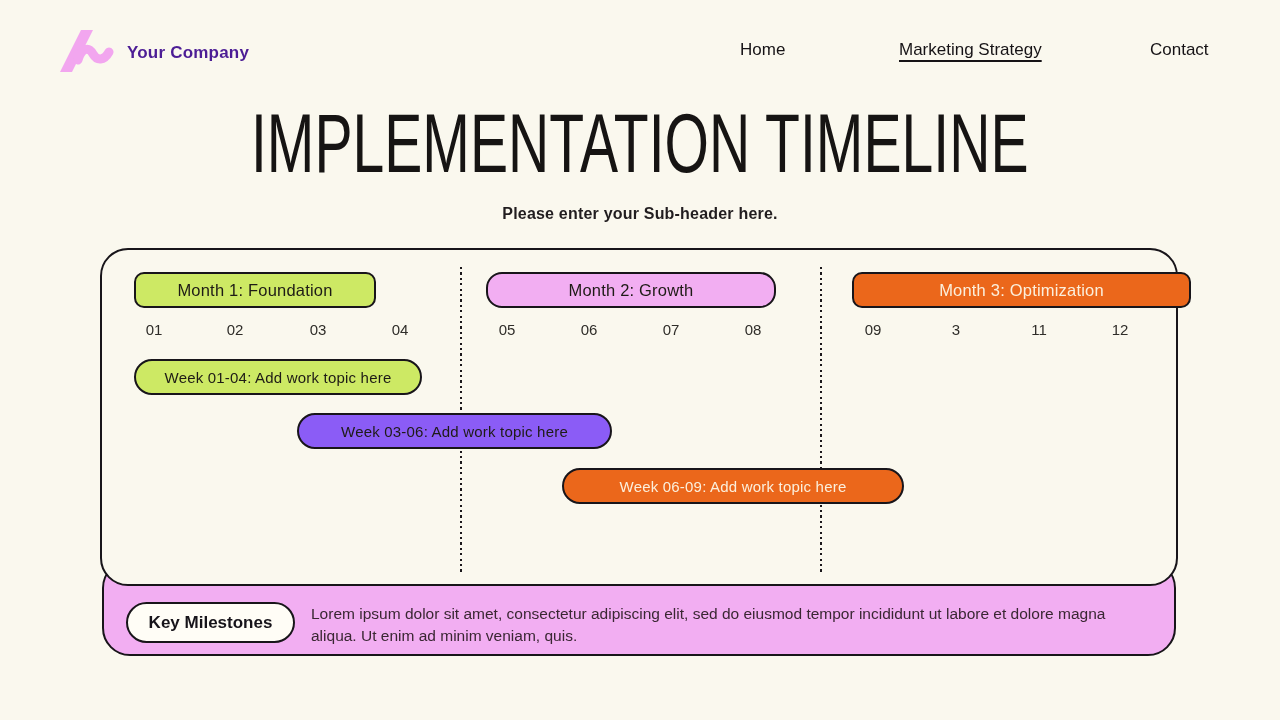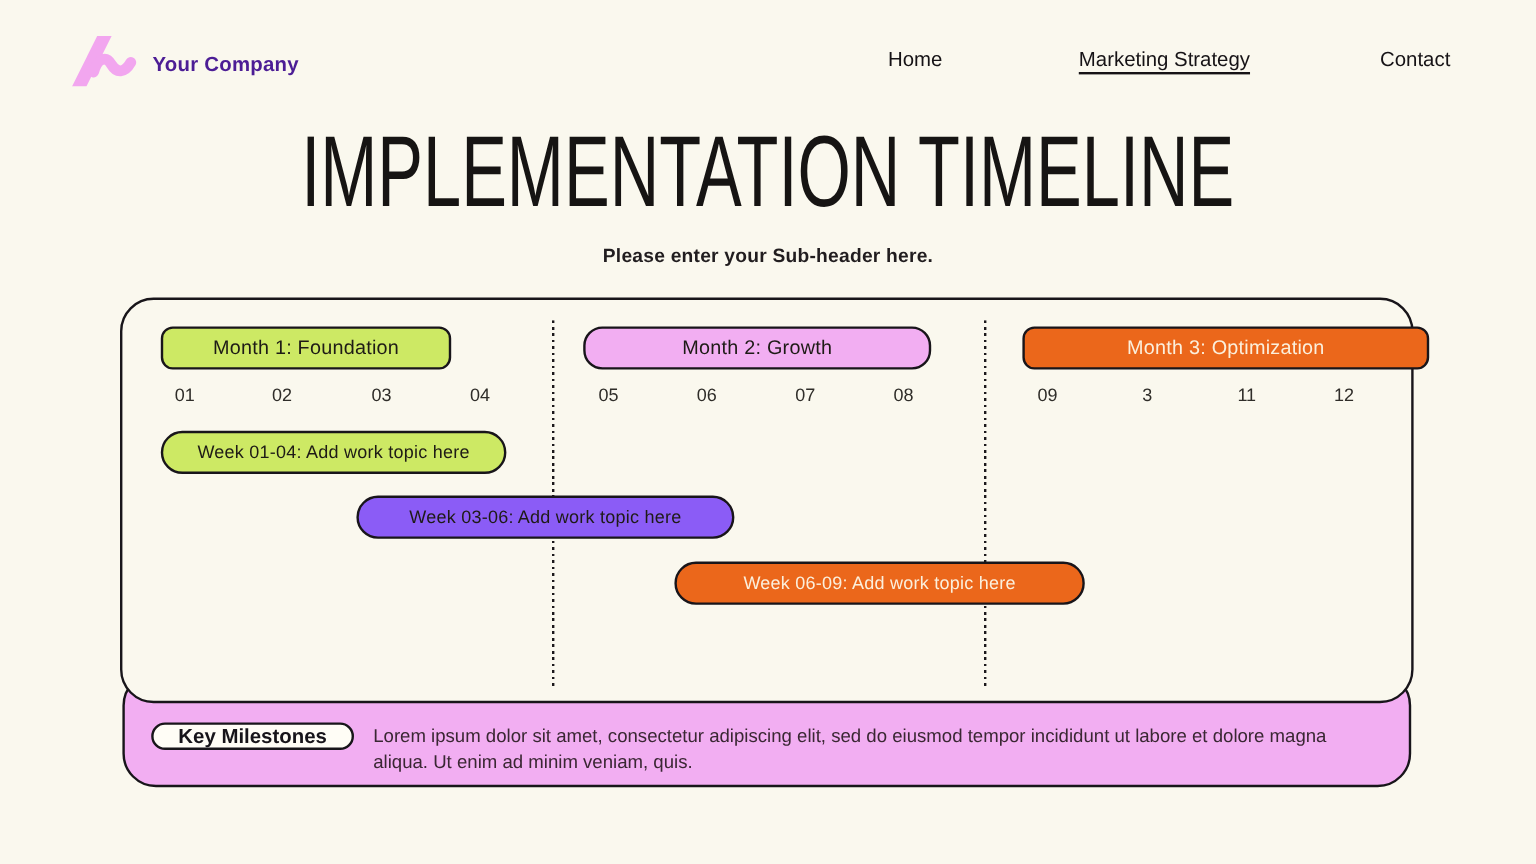--- a/index.html
+++ b/index.html
@@ -34,21 +34,21 @@
 
   
   .timeline { position:absolute; left:100px; top:248px; width:1078px; height:410px; }
 
   .banner {
     position:absolute; left:2px; right:2px; top:312px; height:96px; z-index:0;
     border:2px solid #18151A; border-radius:28px;
     display:flex; align-items:flex-start; gap:16px; padding:40px 26px 0 22px;
   }
   .badge {
-    width:169px; height:23px; flex:0 0 169px;
+    width:169px; height:41px; flex:0 0 169px;
     background:#FFFDF6; border:2px solid #18151A; border-radius:22px;
     display:flex; align-items:center; justify-content:center;
     font-size:17px; font-weight:600; color:#17141A;
   }
   .banner-text { font-size:15.5px; line-height:21.5px; color:#3A2733; max-width:850px; padding-top:1px; }
 
   .board {
     position:absolute; left:0; top:0; width:1078px; height:338px; z-index:1;
     background:#FAF8EE; border:2px solid #18151A; border-radius:28px;
   }

